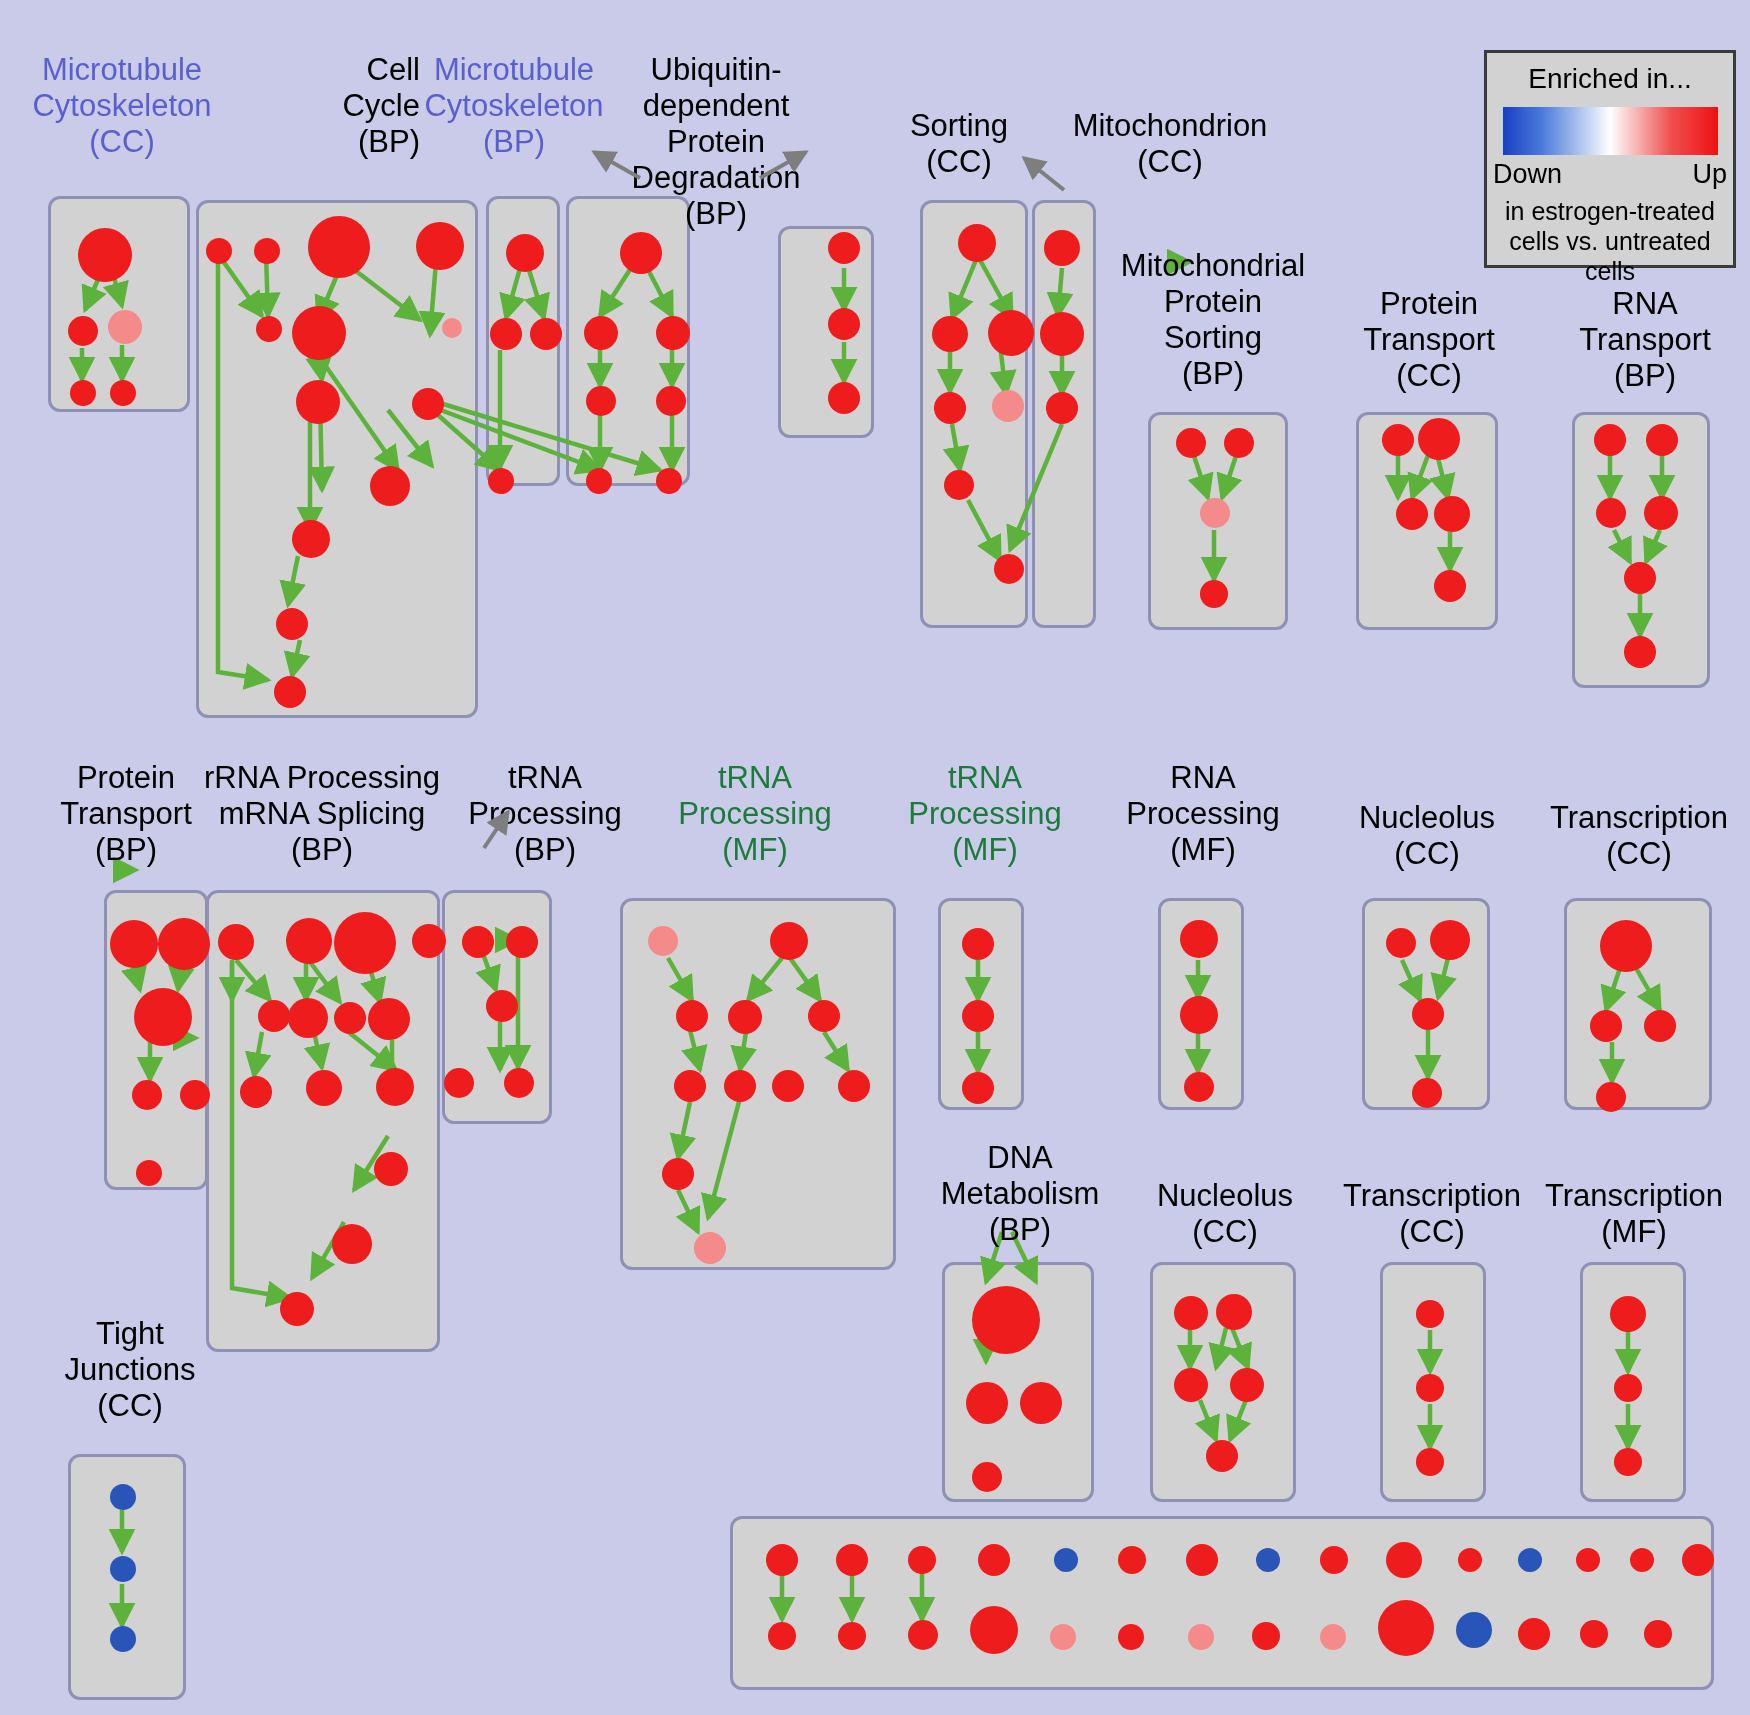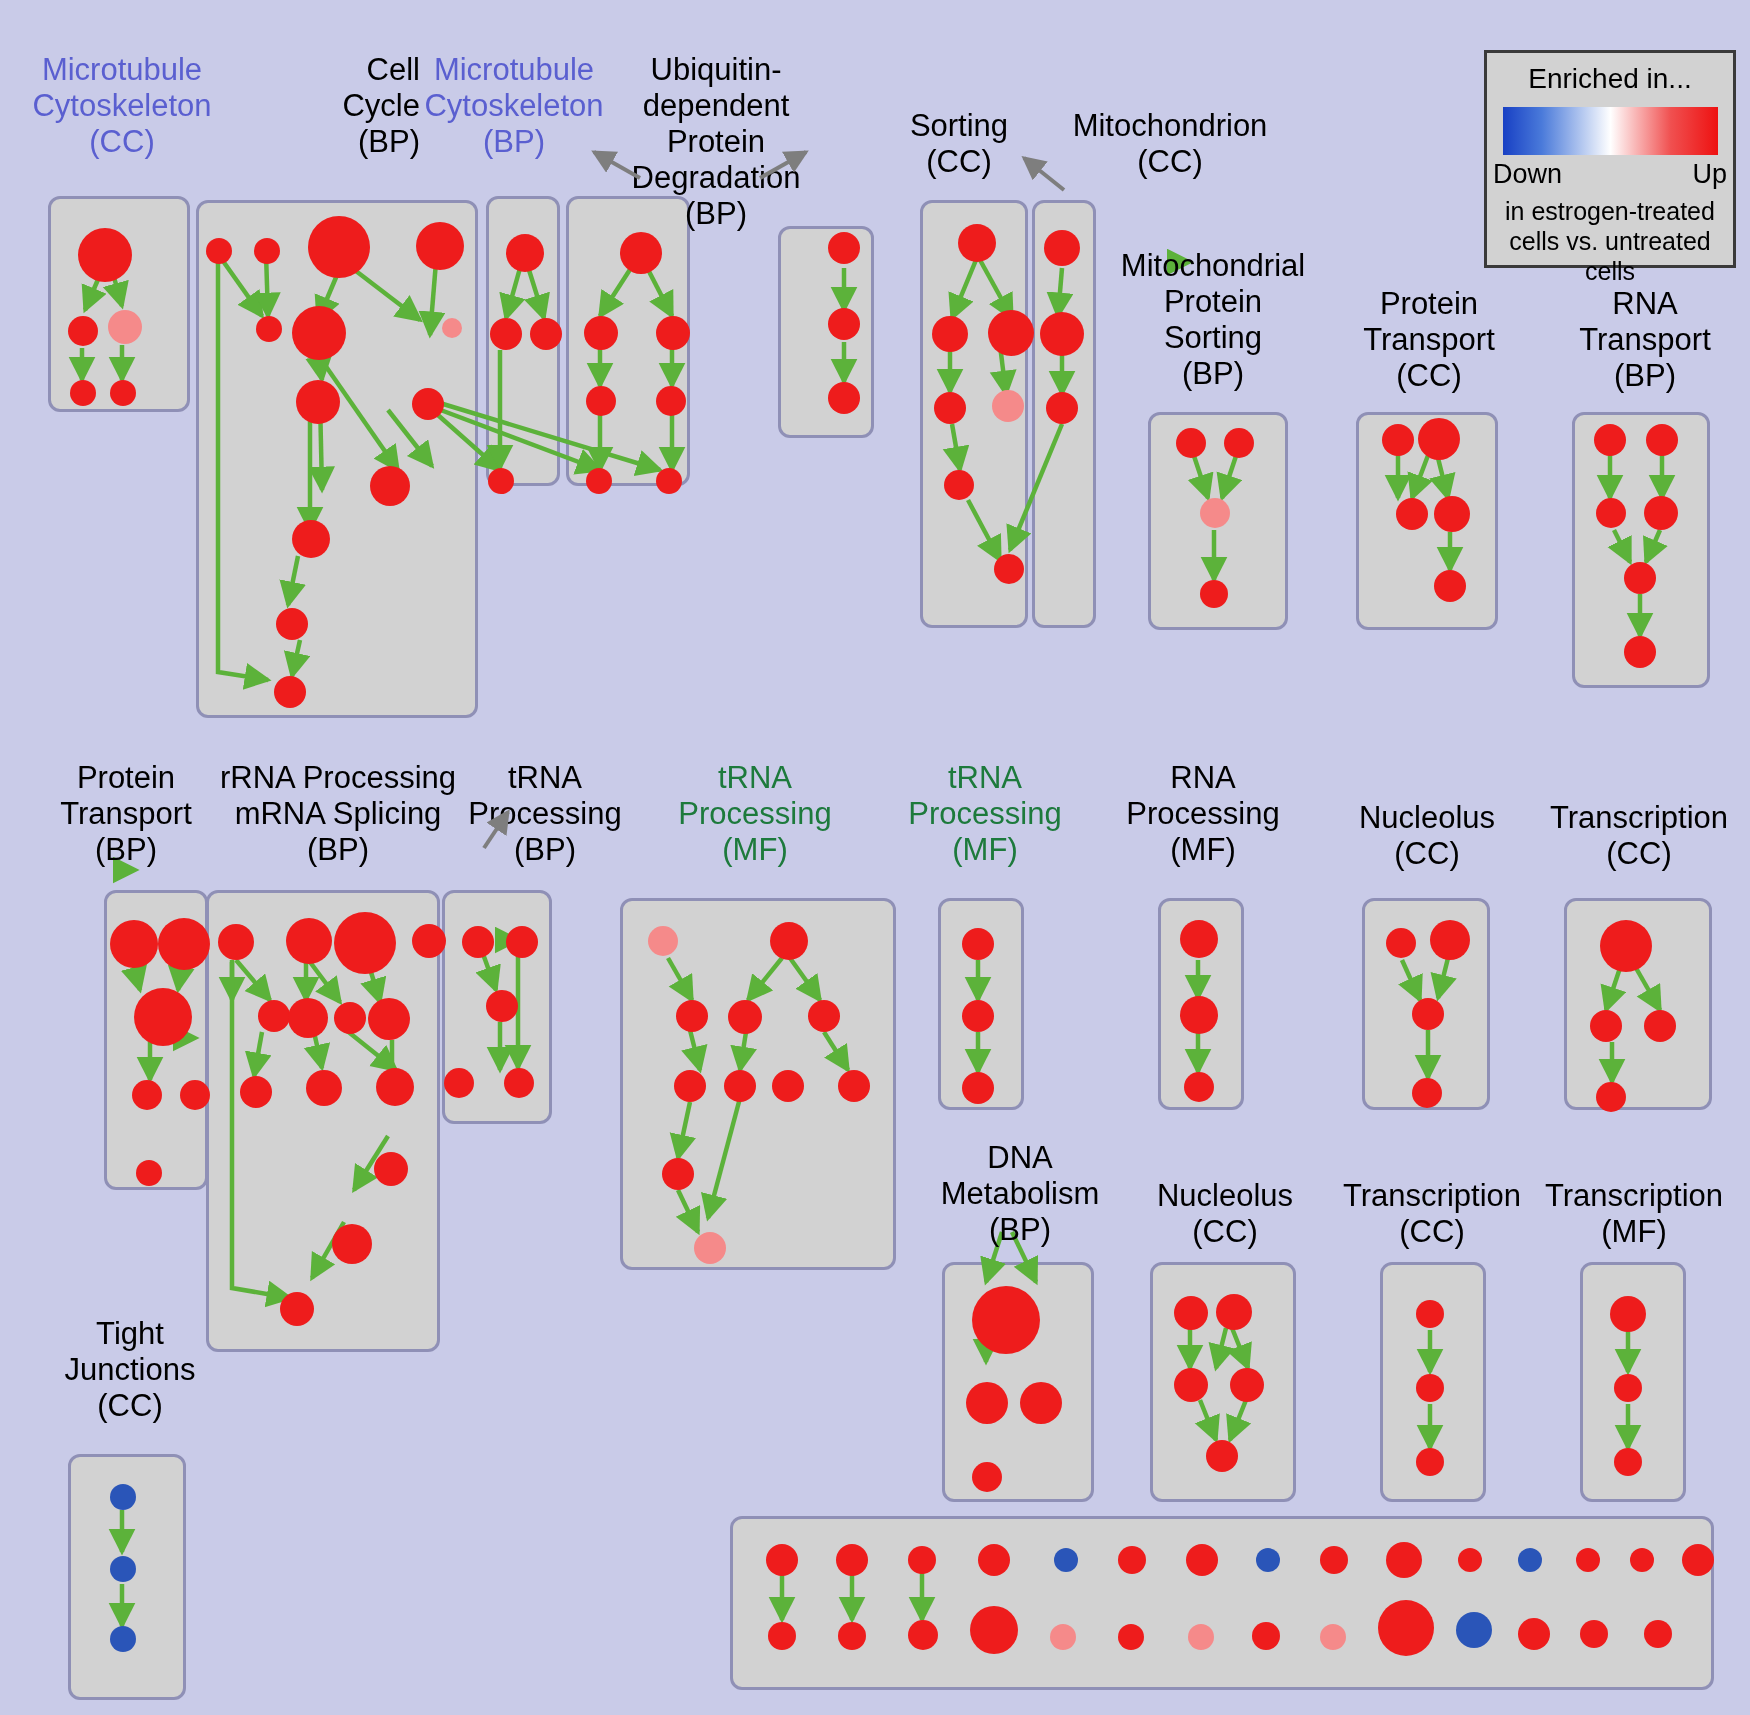--- a/index.html
+++ b/index.html
@@ -437,21 +437,21 @@
   <div class="mlabel" style="left:1330px;top:286px; width:198px;">Protein
 Transport
 (CC)</div>
   <div class="mlabel" style="left:1550px;top:286px; width:190px;">RNA
 Transport
 (BP)</div>
 
   <div class="mlabel" style="left:36px;  top:760px; width:180px;">Protein
 Transport
 (BP)</div>
-  <div class="mlabel" style="left:198px; top:760px; width:280px;">rRNA Processing
+  <div class="mlabel" style="left:182px; top:760px; width:280px;">rRNA Processing
 mRNA Splicing
 (BP)</div>
   <div class="mlabel" style="left:452px; top:760px; width:186px;">tRNA
 Processing
 (BP)</div>
   <div class="mlabel green" style="left:660px; top:760px; width:190px;">tRNA
 Processing
 (MF)</div>
   <div class="mlabel green" style="left:890px; top:760px; width:190px;">tRNA
 Processing

